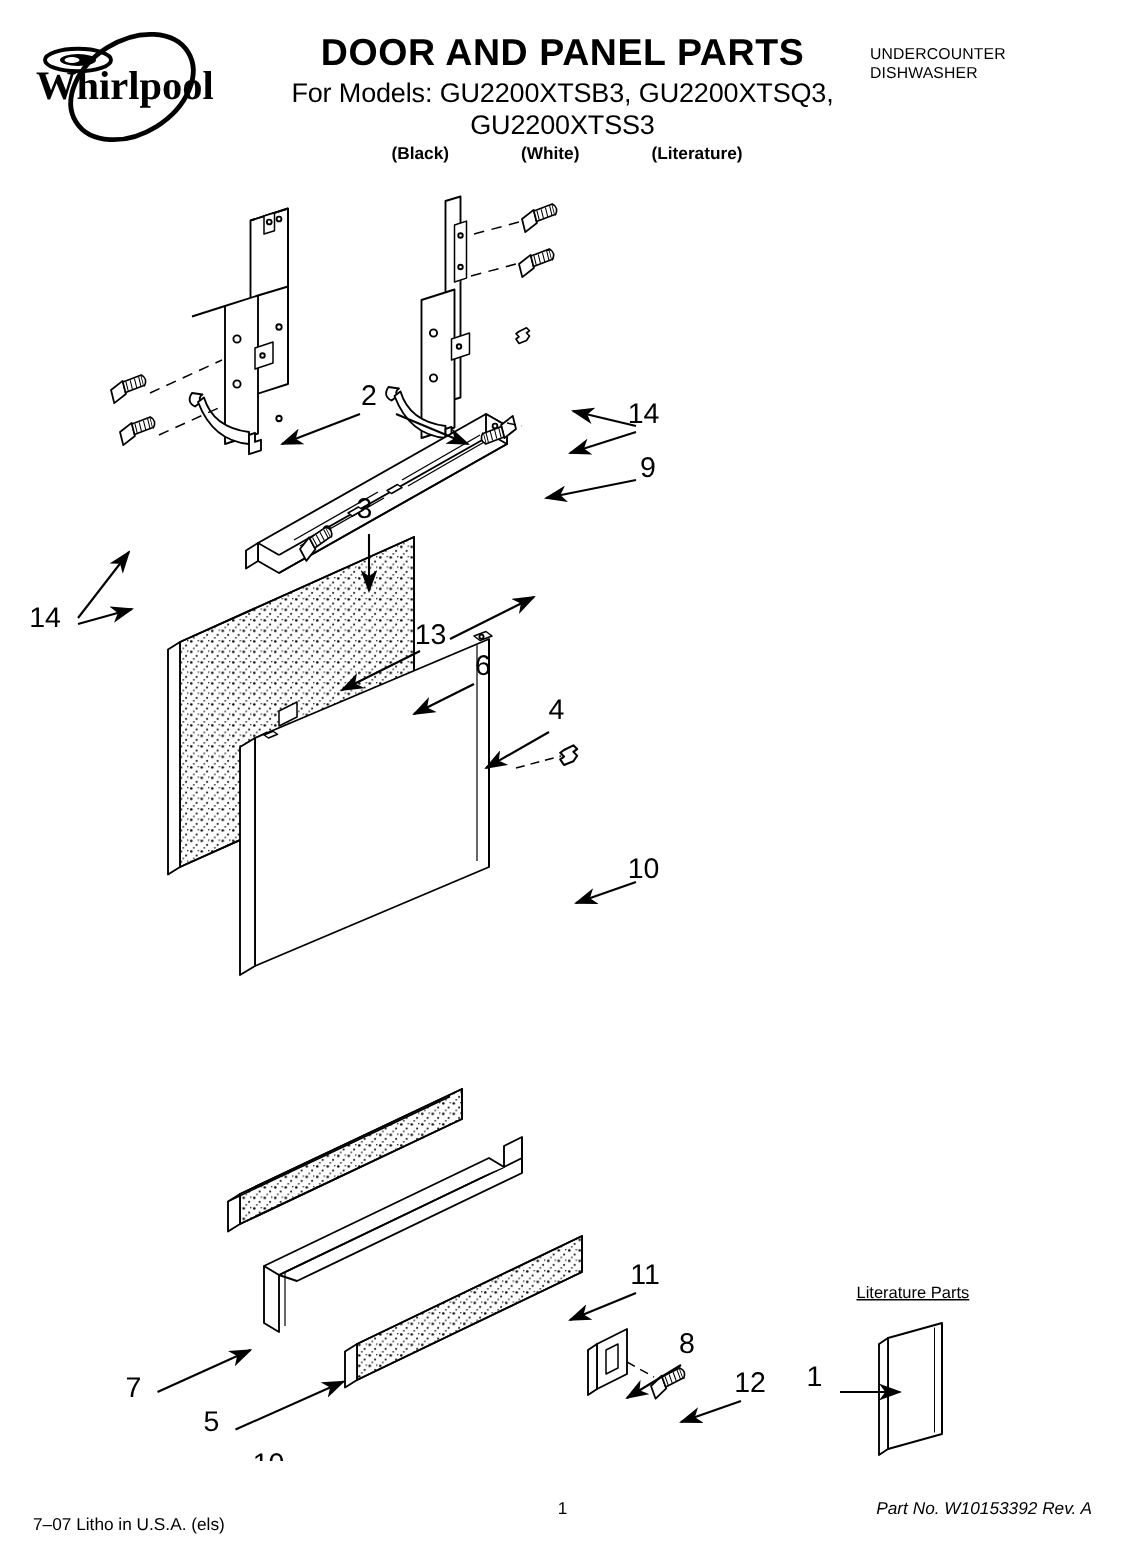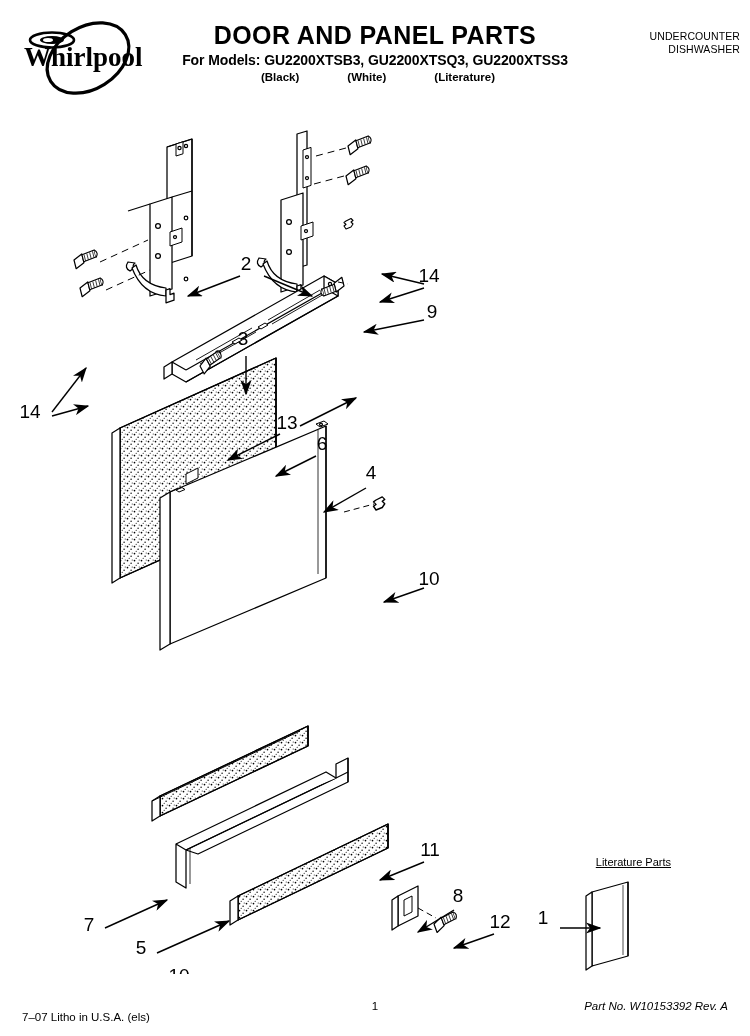--- a/index.html
+++ b/index.html
@@ -5,24 +5,24 @@
   html,body{margin:0;padding:0;background:#fff;}
   body{width:750px;height:1036px;position:relative;
        font-family:"Liberation Sans",sans-serif;color:#000;overflow:hidden;}
 
   #sheet{position:absolute;inset:0;}
 
   
   .hdr-logo{position:absolute;left:14px;top:18px;width:150px;height:78px;}
   .hdr-center{position:absolute;left:170px;top:22px;width:410px;text-align:center;}
   .title{font-size:25px;font-weight:bold;letter-spacing:.4px;line-height:1.05;}
-  .models{font-size:14px;font-weight:bold;margin-top:4px;letter-spacing:-.1px;}
+  .models{font-size:18px;font-weight:normal;margin-top:4px;letter-spacing:-.1px;}
   .finishrow{display:flex;justify-content:center;gap:48px;font-size:11.5px;
              font-weight:bold;margin-top:3px;padding-left:6px;}
-  .hdr-right{position:absolute;left:580px;top:30px;width:160px;text-align:right;
+  .hdr-right{position:absolute;left:580px;top:30px;width:160px;text-align:left;
              font-size:10.5px;line-height:1.28;letter-spacing:.1px;}
 
   
   #art{position:absolute;left:0;top:104px;width:750px;height:870px;}
 
   
   .footer{position:absolute;left:0;bottom:20px;width:750px;height:16px;font-size:11.5px;}
   .f-left{position:absolute;left:22px;top:0;margin-top:11px;}
   .f-mid{position:absolute;left:0;top:0;width:750px;text-align:center;}
   .f-right{position:absolute;right:22px;top:0;font-style:italic;}
@@ -297,21 +297,21 @@
       <text x="179" y="878" text-anchor="middle">10</text>
       <text x="430" y="752" text-anchor="middle">11</text>
       <text x="500" y="824" text-anchor="middle">12</text>
       <text x="287" y="325" text-anchor="middle">13</text>
       <text x="429" y="178" text-anchor="middle">14</text>
       <text x="30" y="314" text-anchor="middle">14</text>
     </g>
   </svg>
 
   <div style="position:absolute;left:530;top:0;"></div>
-  <div class="lit-cap" style="position:absolute;left:571px;top:856px;width:100px;text-align:right;">Literature Parts</div>
+  <div class="lit-cap" style="position:absolute;left:571px;top:856px;width:100px;text-align:left;">Literature Parts</div>
 
   <div class="footer">
     <span class="f-left">7–07 Litho in U.S.A. (els)</span>
     <span class="f-mid">1</span>
     <span class="f-right">Part No. W10153392 Rev. A</span>
   </div>
 
 </div>
 
 </body></html>

